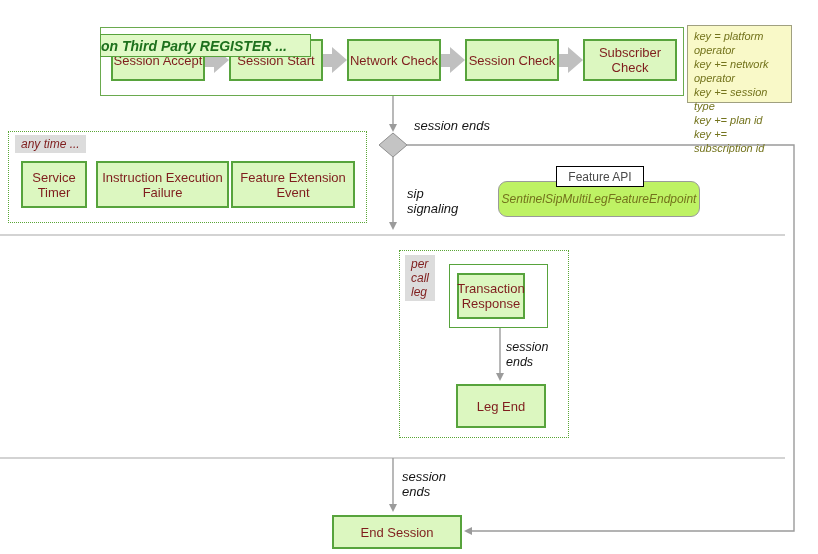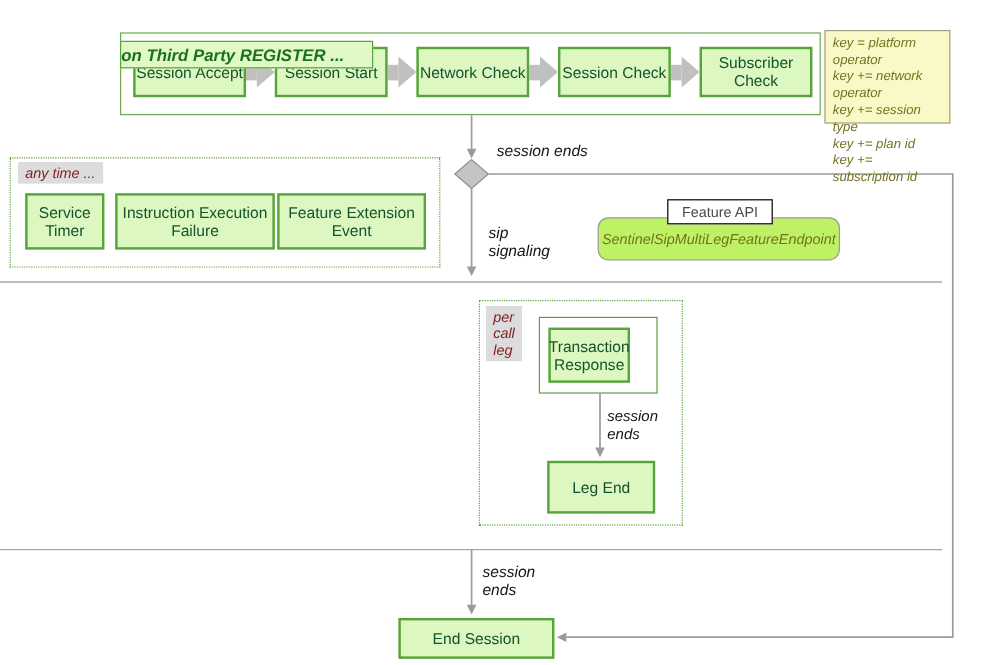--- a/index.html
+++ b/index.html
@@ -3,21 +3,21 @@
 <meta charset="utf-8">
 <style>
   html,body{margin:0;padding:0;background:#ffffff;}
   .canvas{
     position:relative;width:818px;height:554px;background:#ffffff;
     font-family:"Liberation Sans",sans-serif;overflow:hidden;
   }
   .connectors{position:absolute;left:0;top:0;z-index:1;}
   .node{
     position:absolute;box-sizing:border-box;
-    background:#dcf7c0;border:2px solid #57a33c;color:#14532d;
+    background:#dcf7c0;border:2px solid #57a33c;color:#7f1d1d;
     display:flex;align-items:center;justify-content:center;text-align:center;
     font-size:13px;line-height:15px;z-index:3;
   }
   .diagram-title{
     position:absolute;left:100px;top:5px;width:211px;height:23px;box-sizing:border-box;
     background:#e0f9c6;border:1px solid #57a33c;color:#1d701d;
     font-size:14px;font-style:italic;font-weight:bold;
     display:flex;align-items:center;z-index:4;margin-top:29px;
   }
   .top-group{

